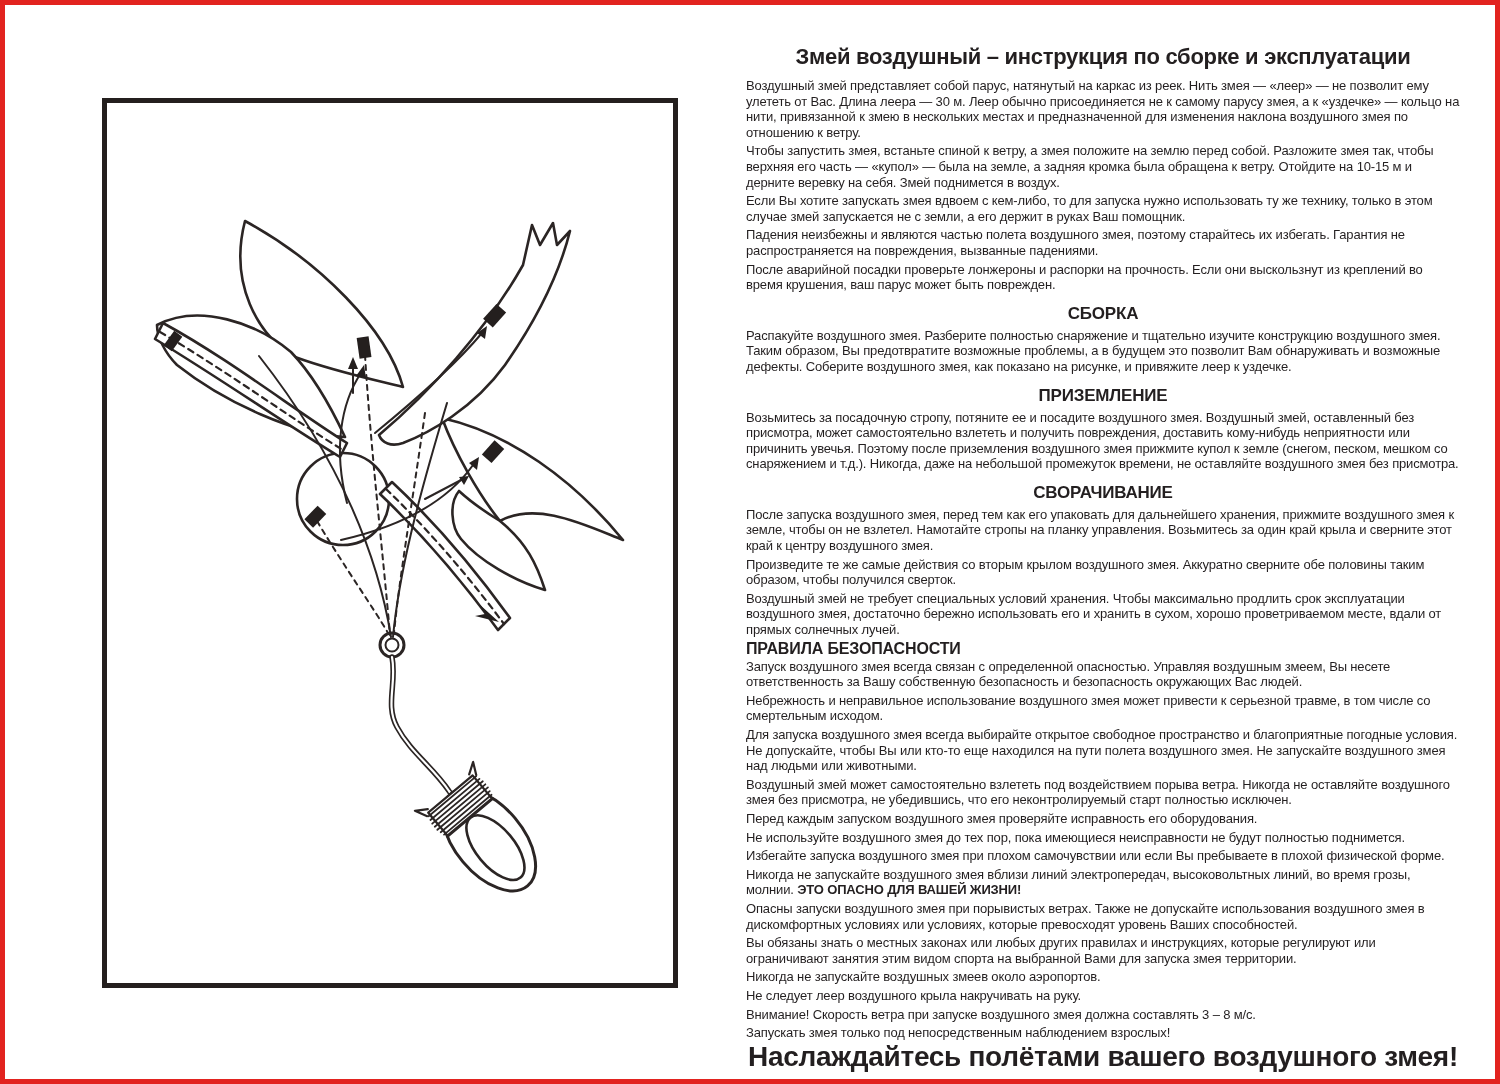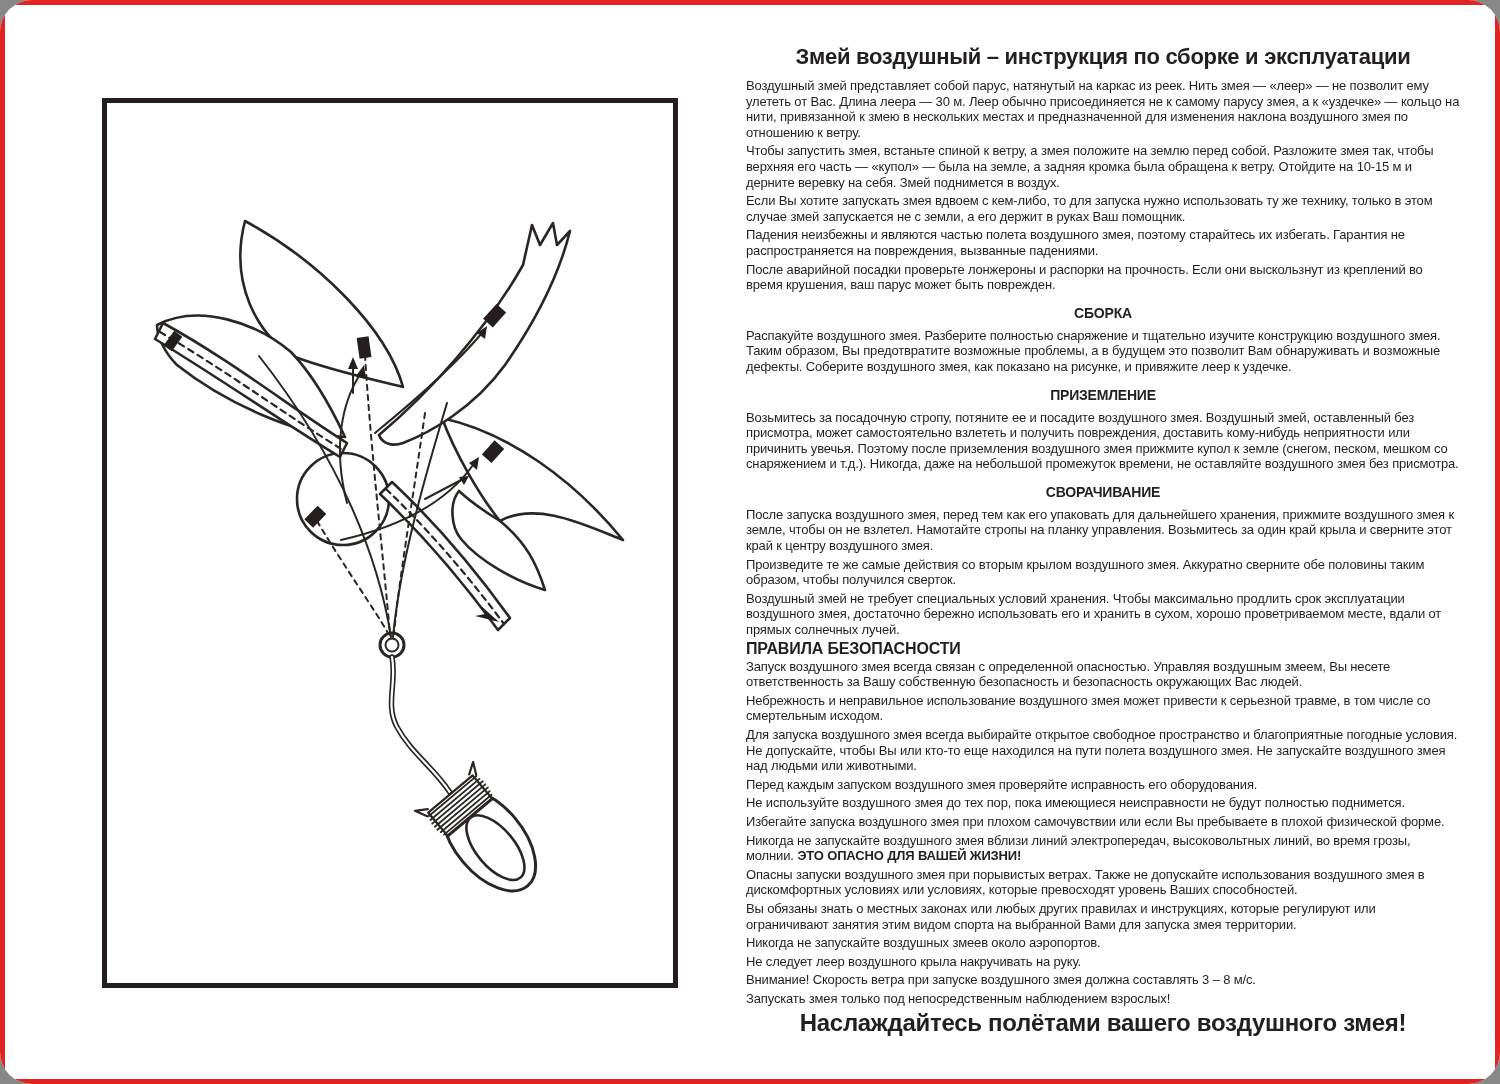--- a/index.html
+++ b/index.html
@@ -4,21 +4,20 @@
 <style>
   html,body{margin:0;padding:0;background:#888;}
   .page{
     position:relative;
     width:1500px;height:1084px;
     background:#ffffff;
     font-family:"Liberation Sans", sans-serif;
     color:#231f20;
     overflow:hidden;
     margin:0 auto;
-    border-radius:32px;
   }
   .red-frame{
     position:absolute;inset:0;
     border:5px solid #e2231f;
     box-sizing:border-box;
     pointer-events:none;
   }
   
   .diagram-frame{
     position:absolute;left:102px;top:98px;
@@ -32,29 +31,29 @@
   .text-col{
     position:absolute;left:746px;top:44px;width:714px;
     font-size:13px;line-height:15.6px;letter-spacing:-0.15px;
   }
   .doc-title{
     font-size:22px;line-height:26px;font-weight:bold;
     text-align:center;margin:0 0 8px 0;letter-spacing:-0.3px;
   }
   .text-col p{margin:0 0 3px 0;}
   .text-col h2.sec{
-    font-size:14px;line-height:21px;font-weight:bold;
+    font-size:17px;line-height:21px;font-weight:bold;
     text-align:center;margin:10px 0 4px 0;letter-spacing:-0.2px;
   }
   .text-col h3.sec-left{
     font-size:16px;line-height:16px;font-weight:bold;
     text-align:left;margin:1px 0 2px 0;letter-spacing:-0.15px;
   }
   .doc-footer{
-    font-size:24px;line-height:25px;font-weight:bold;
+    font-size:28px;line-height:25px;font-weight:bold;
     text-align:center;margin:6px 0 0 0;letter-spacing:-0.3px;
   }
   .ink-bold{font-weight:bold;}
 </style>
 </head>
 <body>
 
 <div class="page">
 
   <div class="red-frame"></div>
@@ -160,20 +159,21 @@
         <h2 class="sec">ПРИЗЕМЛЕНИЕ</h2>
         <p>Возьмитесь за посадочную стропу, потяните ее и посадите воздушного змея. Воздушный змей, оставленный без присмотра, может самостоятельно взлететь и получить повреждения, доставить кому-нибудь неприятности или причинить увечья. Поэтому после приземления воздушного змея прижмите купол к земле (снегом, песком, мешком со снаряжением и т.д.). Никогда, даже на небольшой промежуток времени, не оставляйте воздушного змея без присмотра.</p>
         <h2 class="sec">СВОРАЧИВАНИЕ</h2>
         <p>После запуска воздушного змея, перед тем как его упаковать для дальнейшего хранения, прижмите воздушного змея к земле, чтобы он не взлетел. Намотайте стропы на планку управления. Возьмитесь за один край крыла и сверните этот край к центру воздушного змея.</p>
         <p>Произведите те же самые действия со вторым крылом воздушного змея. Аккуратно сверните обе половины таким образом, чтобы получился сверток.</p>
         <p>Воздушный змей не требует специальных условий хранения. Чтобы максимально продлить срок эксплуатации воздушного змея, достаточно бережно использовать его и хранить в сухом, хорошо проветриваемом месте, вдали от прямых солнечных лучей.</p>
         <h3 class="sec-left">ПРАВИЛА БЕЗОПАСНОСТИ</h3>
         <p>Запуск воздушного змея всегда связан с определенной опасностью. Управляя воздушным змеем, Вы несете ответственность за Вашу собственную безопасность и безопасность окружающих Вас людей.</p>
         <p>Небрежность и неправильное использование воздушного змея может привести к серьезной травме, в том числе со смертельным исходом.</p>
         <p>Для запуска воздушного змея всегда выбирайте открытое свободное пространство и благоприятные погодные условия. Не допускайте, чтобы Вы или кто-то еще находился на пути полета воздушного змея. Не запускайте воздушного змея над людьми или животными.</p>
+        <p>Воздушный змей может самостоятельно взлететь под воздействием порыва ветра. Никогда не оставляйте воздушного змея без присмотра, не убедившись, что его неконтролируемый старт полностью исключен.</p>
         <p>Перед каждым запуском воздушного змея проверяйте исправность его оборудования.</p>
         <p>Не используйте воздушного змея до тех пор, пока имеющиеся неисправности не будут полностью поднимется.</p>
         <p>Избегайте запуска воздушного змея при плохом самочувствии или если Вы пребываете в плохой физической форме.</p>
         <p>Никогда не запускайте воздушного змея вблизи линий электропередач, высоковольтных линий, во время грозы, молнии. <span class="ink-bold">ЭТО ОПАСНО ДЛЯ ВАШЕЙ ЖИЗНИ!</span></p>
         <p>Опасны запуски воздушного змея при порывистых ветрах. Также не допускайте использования воздушного змея в дискомфортных условиях или условиях, которые превосходят уровень Ваших способностей.</p>
         <p>Вы обязаны знать о местных законах или любых других правилах и инструкциях, которые регулируют или ограничивают занятия этим видом спорта на выбранной Вами для запуска змея территории.</p>
         <p>Никогда не запускайте воздушных змеев около аэропортов.</p>
         <p>Не следует леер воздушного крыла накручивать на руку.</p>
         <p>Внимание! Скорость ветра при запуске воздушного змея должна составлять 3 – 8 м/с.</p>
         <p>Запускать змея только под непосредственным наблюдением взрослых!</p>

